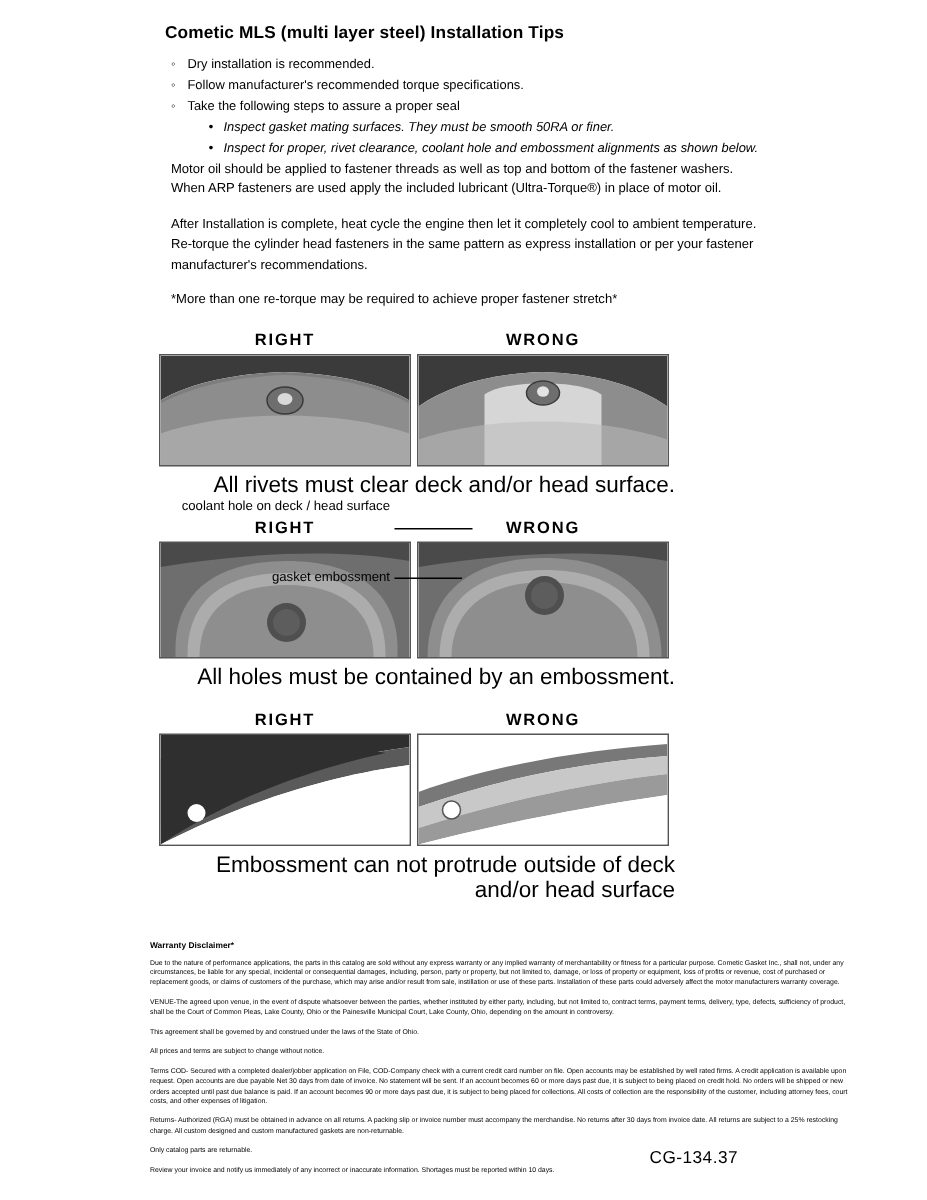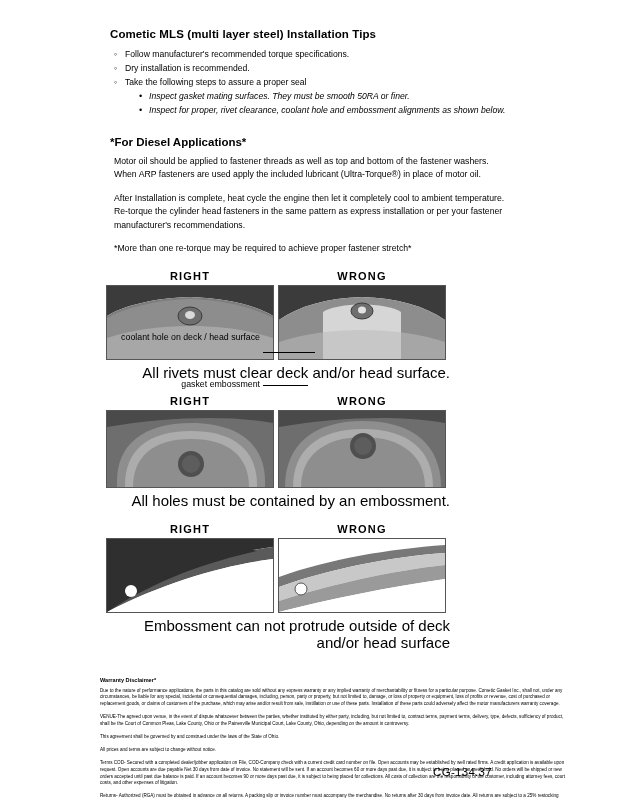--- a/index.html
+++ b/index.html
@@ -14,21 +14,21 @@
     font-family: "Liberation Sans", sans-serif;
     color: #000000;
     position: relative;
     overflow: hidden;
   }
   .page {
     position: absolute;
     left: 0; top: 0;
     width: 552px;
     height: 800px;
-    padding: 28px 40px 10px 40px;
+    padding: 16px 40px 10px 40px;
   }
 
   
   .h1 {
     font-size: 11.5px;
     font-weight: bold;
     margin: 0 0 8px 70px;
     letter-spacing: 0.1px;
   }
   .h2 {
@@ -171,39 +171,38 @@
 </style>
 </head>
 <body>
 
 <div class="page">
 
   <h1 class="h1">Cometic MLS (multi layer steel) Installation Tips</h1>
 
   <ul class="lvl1">
     <li>
-      <span>Follow manufacturer's recommended torque specifications.</span>
+      <span>Dry installation is recommended.</span>
     </li>
     <li>
-      <span>Dry installation is recommended.</span>
+      <span>Follow manufacturer's recommended torque specifications.</span>
     </li>
     <li>
       <span>Take the following steps to assure a proper seal</span>
       <ul class="lvl2">
         <li>
           <span>Inspect gasket mating surfaces.  They must be smooth 50RA or finer.</span>
         </li>
         <li>
           <span>Inspect for proper, rivet clearance, coolant hole and embossment alignments as shown below.</span>
         </li>
       </ul>
     </li>
   </ul>
 
-  <h2 class="h2">*For Diesel Applications*</h2>
   <p class="para">Motor oil should be applied to fastener threads as well as top and bottom of the fastener washers. When ARP fasteners are used apply the included lubricant (Ultra-Torque®) in place of motor oil.</p>
   <p class="para">After Installation is complete, heat cycle the engine then let it completely cool to ambient temperature. Re-torque the cylinder head fasteners in the same pattern as express installation or per your fastener manufacturer's recommendations.</p>
   <p class="para">*More than one re-torque may be required to achieve proper fastener stretch*</p>
 
   <div class="figs">
     <div class="figrow">
       <div class="figcell">
         <div class="figlabel">RIGHT</div>
         <div class="figbox">
           <svg width="166" height="73" viewBox="0 0 166 73">

